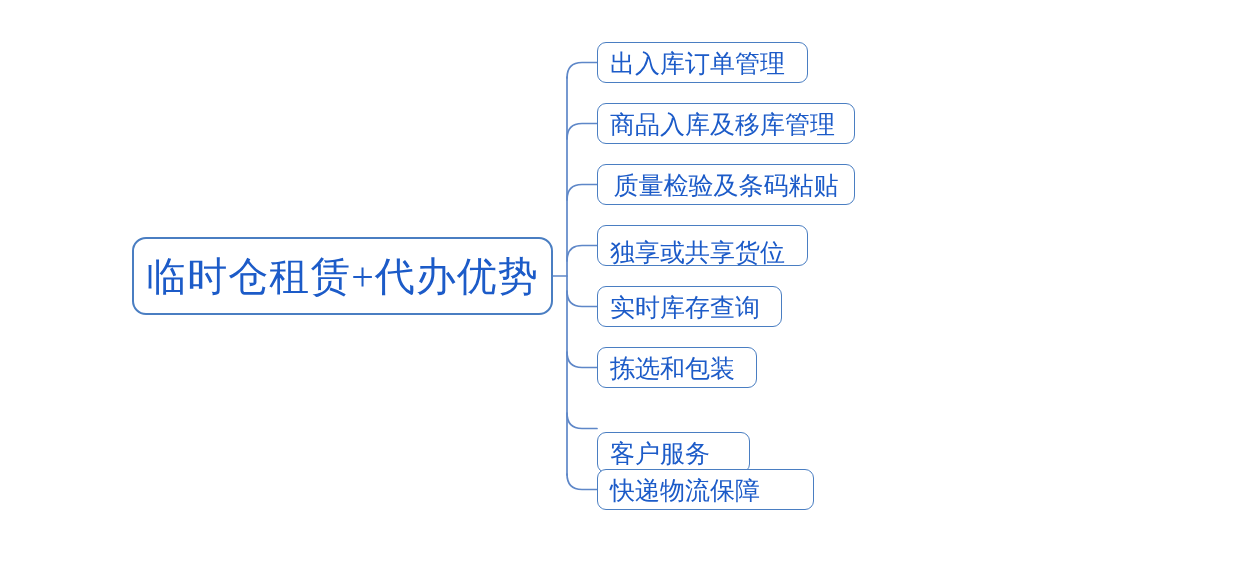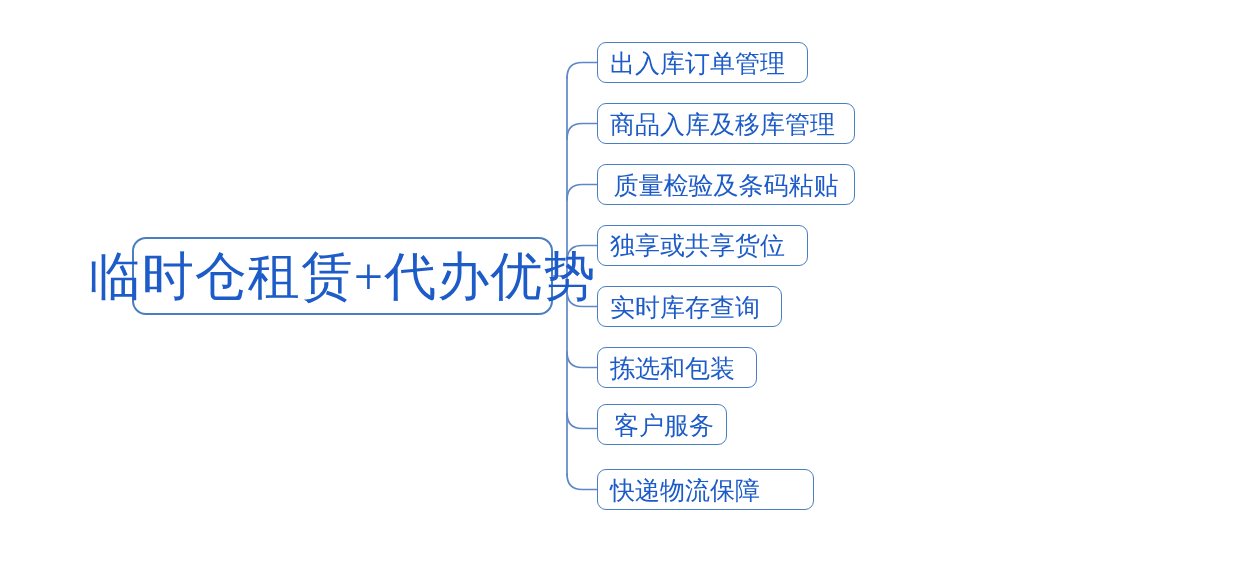--- a/index.html
+++ b/index.html
@@ -39,29 +39,29 @@
     background: #ffffff;
   }
   .root-node {
     left: 132px;
     top: 237px;
     width: 421px;
     height: 78px;
     border: 2px solid #4a7ec2;
     border-radius: 14px;
     justify-content: center;
-    font-size: 52px;
+    font-size: 40px;
     letter-spacing: 1px;
   }
   .child-node {
     left: 597px;
     height: 41px;
     border: 1.6px solid #4a7ec2;
     border-radius: 9px;
-    padding: 8px 12px;
+    padding: 1px 12px;
     font-size: 25px;
     justify-content: flex-start;
   }
   .node-label {
     display: inline-block;
     line-height: 1;
     transform: translateY(1px);
   }
 </style>
 </head>
@@ -100,20 +100,20 @@
   </div>
   <div class="node child-node" style="top:225px; width:211px;align-items:flex-end;">
     <span class="node-label">独享或共享货位</span>
   </div>
   <div class="node child-node" style="top:286px; width:185px;">
     <span class="node-label">实时库存查询</span>
   </div>
   <div class="node child-node" style="top:347px; width:160px;">
     <span class="node-label">拣选和包装</span>
   </div>
-  <div class="node child-node" style="top:404px; width:130px;justify-content:flex-end;">
+  <div class="node child-node" style="top:432px; width:153px;">
     <span class="node-label">客户服务</span>
   </div>
   <div class="node child-node" style="top:469px; width:217px;">
     <span class="node-label">快递物流保障</span>
   </div>
 
 </div>
 
 </body></html>

